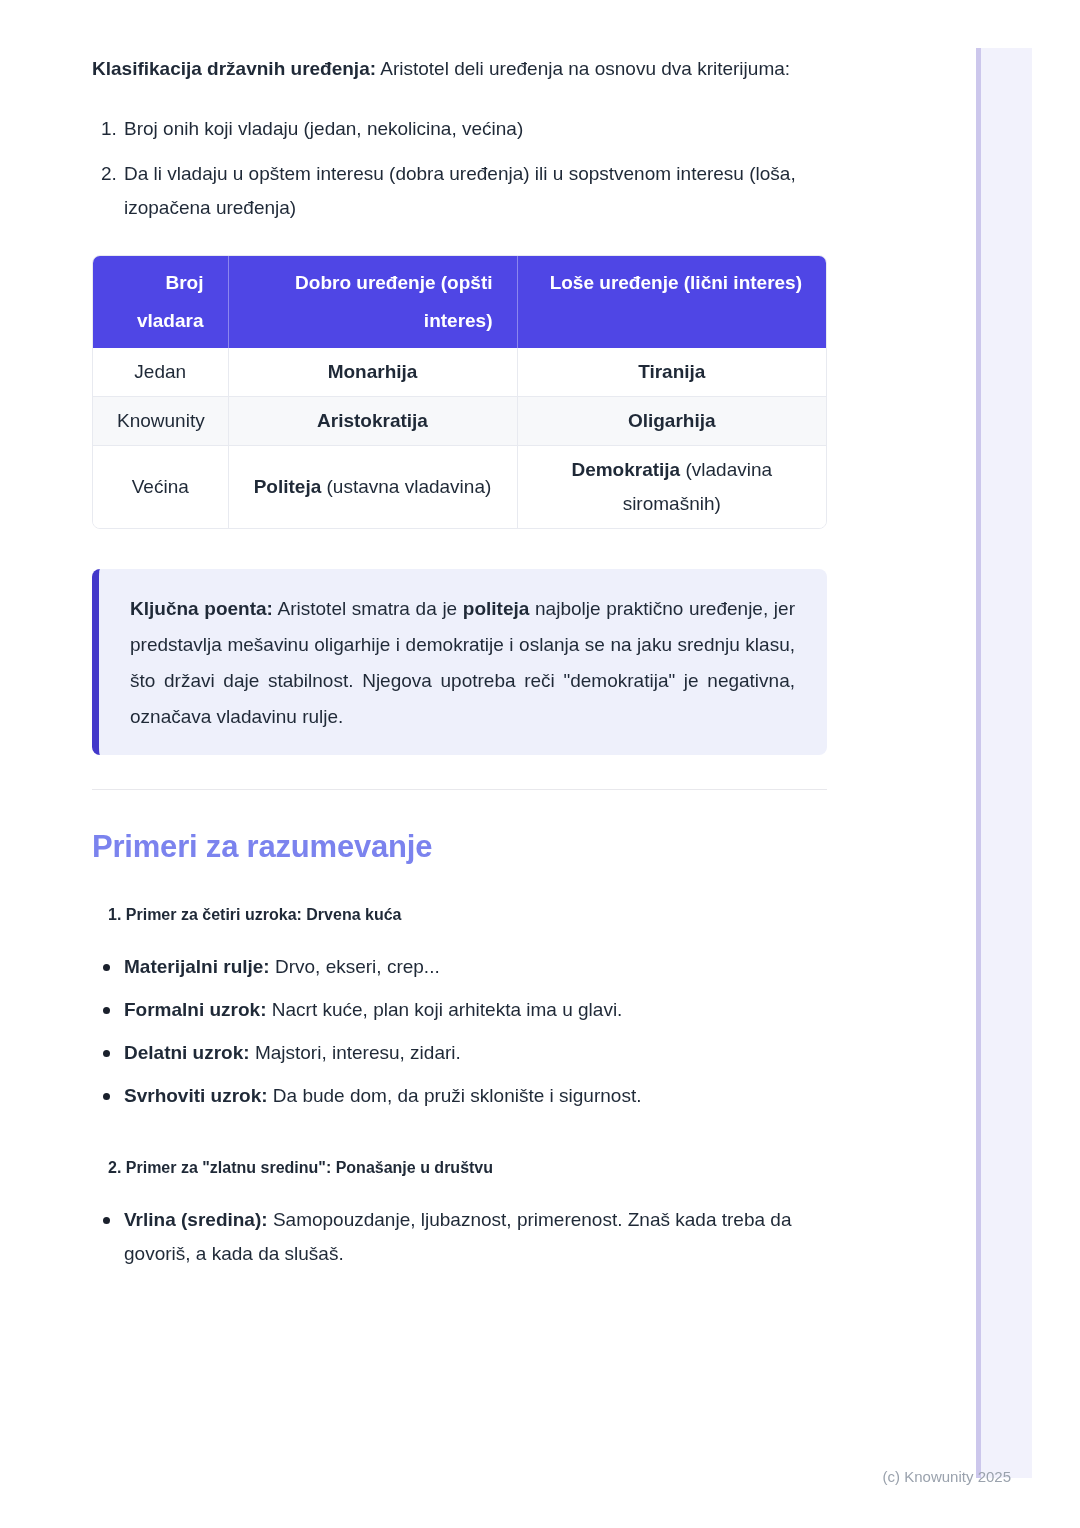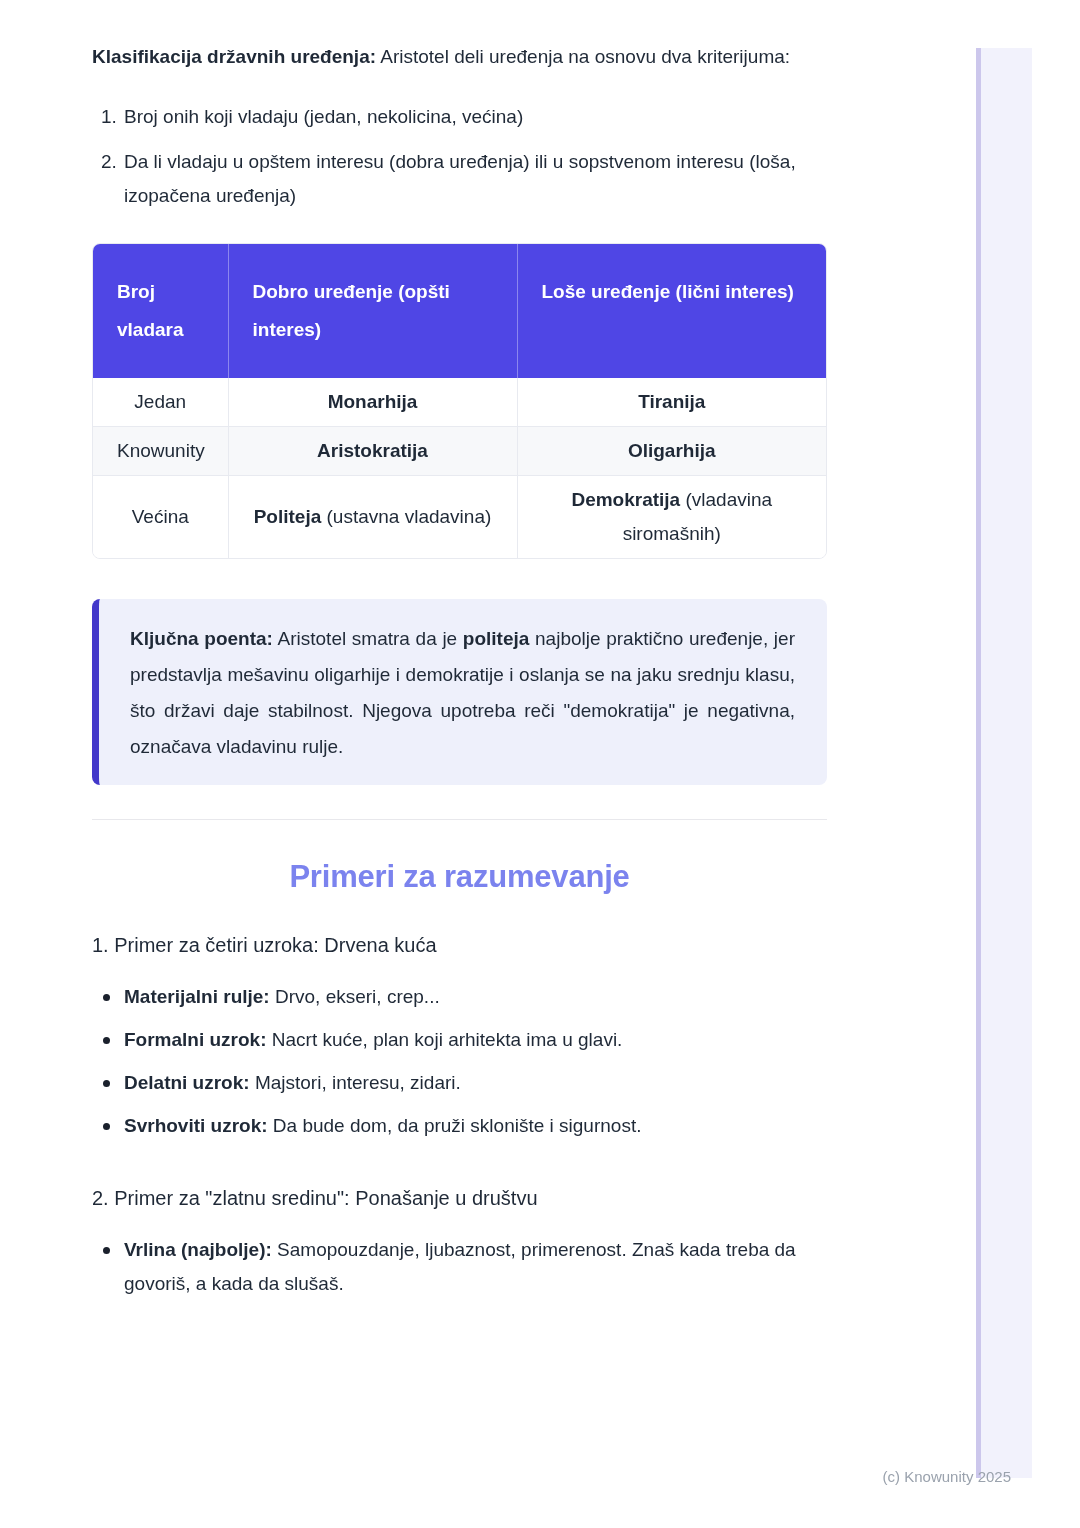--- a/index.html
+++ b/index.html
@@ -16,35 +16,35 @@
   }
   *{margin:0;padding:0;box-sizing:border-box;}
   html,body{background:#fff;}
   .canvas{
     position:relative;
     width:1080px;height:1528px;
     background:#fff;overflow:hidden;
     font-family:"Liberation Sans","DejaVu Sans",sans-serif;
     font-size:19px;line-height:34px;color:var(--text);
   }
-  .content{position:absolute;left:92px;top:40px;width:735px;}
+  .content{position:absolute;left:92px;top:52px;width:735px;}
 
   .intro{text-align:justify;}
   .intro strong{font-weight:700;}
 
   ol.criteria{margin:26px 0 0 0;padding-left:30px;}
   ol.criteria li{margin-bottom:11px;padding-left:2px;}
 
   .table-card{margin-top:30px;border-radius:8px;overflow:hidden;border:1px solid var(--rule);}
   table.classification{width:100%;border-collapse:collapse;table-layout:fixed;}
   table.classification col.c1{width:135px;}
   table.classification col.c2{width:289px;}
   table.classification thead th{
-    background:var(--accent);color:#fff;font-weight:700;text-align:left;
-    padding:29px 24px;line-height:38px;vertical-align:top;
+    background:var(--accent);color:#fff;font-weight:700;text-align:right;
+    padding:8px 24px;line-height:38px;vertical-align:top;
     border-left:1px solid rgba(255,255,255,0.35);
   }
   table.classification thead th:first-child{border-left:none;}
   table.classification tbody td{
     padding:7px 24px;line-height:34px;vertical-align:middle;
     border-left:1px solid var(--rule);border-top:1px solid var(--rule);
     background:#fff;
     text-align:center;
   }
   table.classification tbody td:first-child{border-left:none;}
@@ -62,23 +62,22 @@
   .callout-text{text-align:justify;line-height:36px;}
   .callout-text strong{font-weight:700;}
 
   hr.divider{margin-top:34px;border:none;border-top:1px solid #e8e8ec;}
 
   h2.section-title{
     margin-top:38px;
     color:var(--heading);
     font-size:31px;line-height:38px;font-weight:700;
     letter-spacing:-0.2px;
-    text-align:center;
   }
-  h3.sub-heading{margin-top:34px;font-size:20px;line-height:30px;font-weight:400;}
+  h3.sub-heading{margin-top:34px;font-size:16px;line-height:30px;font-weight:700;margin-left:16px;}
 
   ul.bullets{list-style:none;margin-top:20px;padding-left:32px;}
   ul.bullets li{position:relative;margin-top:9px;}
   ul.bullets li .dot{
     position:absolute;left:-21px;top:14px;
     width:7px;height:7px;border-radius:50%;background:#1a202c;
   }
   ul.bullets li strong{font-weight:700;}
   ul.bullets.spaced li{margin-top:14px;}
 
@@ -155,20 +154,20 @@
     <ul class="bullets">
       <li><span class="dot"></span><strong>Materijalni rulje:</strong><span> Drvo, ekseri, crep...</span></li>
       <li><span class="dot"></span><strong>Formalni uzrok:</strong><span> Nacrt kuće, plan koji arhitekta ima u glavi.</span></li>
       <li><span class="dot"></span><strong>Delatni uzrok:</strong><span> Majstori, interesu, zidari.</span></li>
       <li><span class="dot"></span><strong>Svrhoviti uzrok:</strong><span> Da bude dom, da pruži sklonište i sigurnost.</span></li>
     </ul>
 
     <h3 class="sub-heading" style="margin-top:40px;">2. Primer za "zlatnu sredinu": Ponašanje u društvu</h3>
 
     <ul class="bullets spaced">
-      <li><span class="dot"></span><strong>Vrlina (najbolje):</strong><span> Samopouzdanje, ljubaznost, primerenost. Znaš kada treba da govoriš, a kada da slušaš.</span></li>
+      <li><span class="dot"></span><strong>Vrlina (sredina):</strong><span> Samopouzdanje, ljubaznost, primerenost. Znaš kada treba da govoriš, a kada da slušaš.</span></li>
     </ul>
 
   </div>
 
   <div class="watermark">(c) Knowunity 2025</div>
 
 </div>
 
 </body></html>

